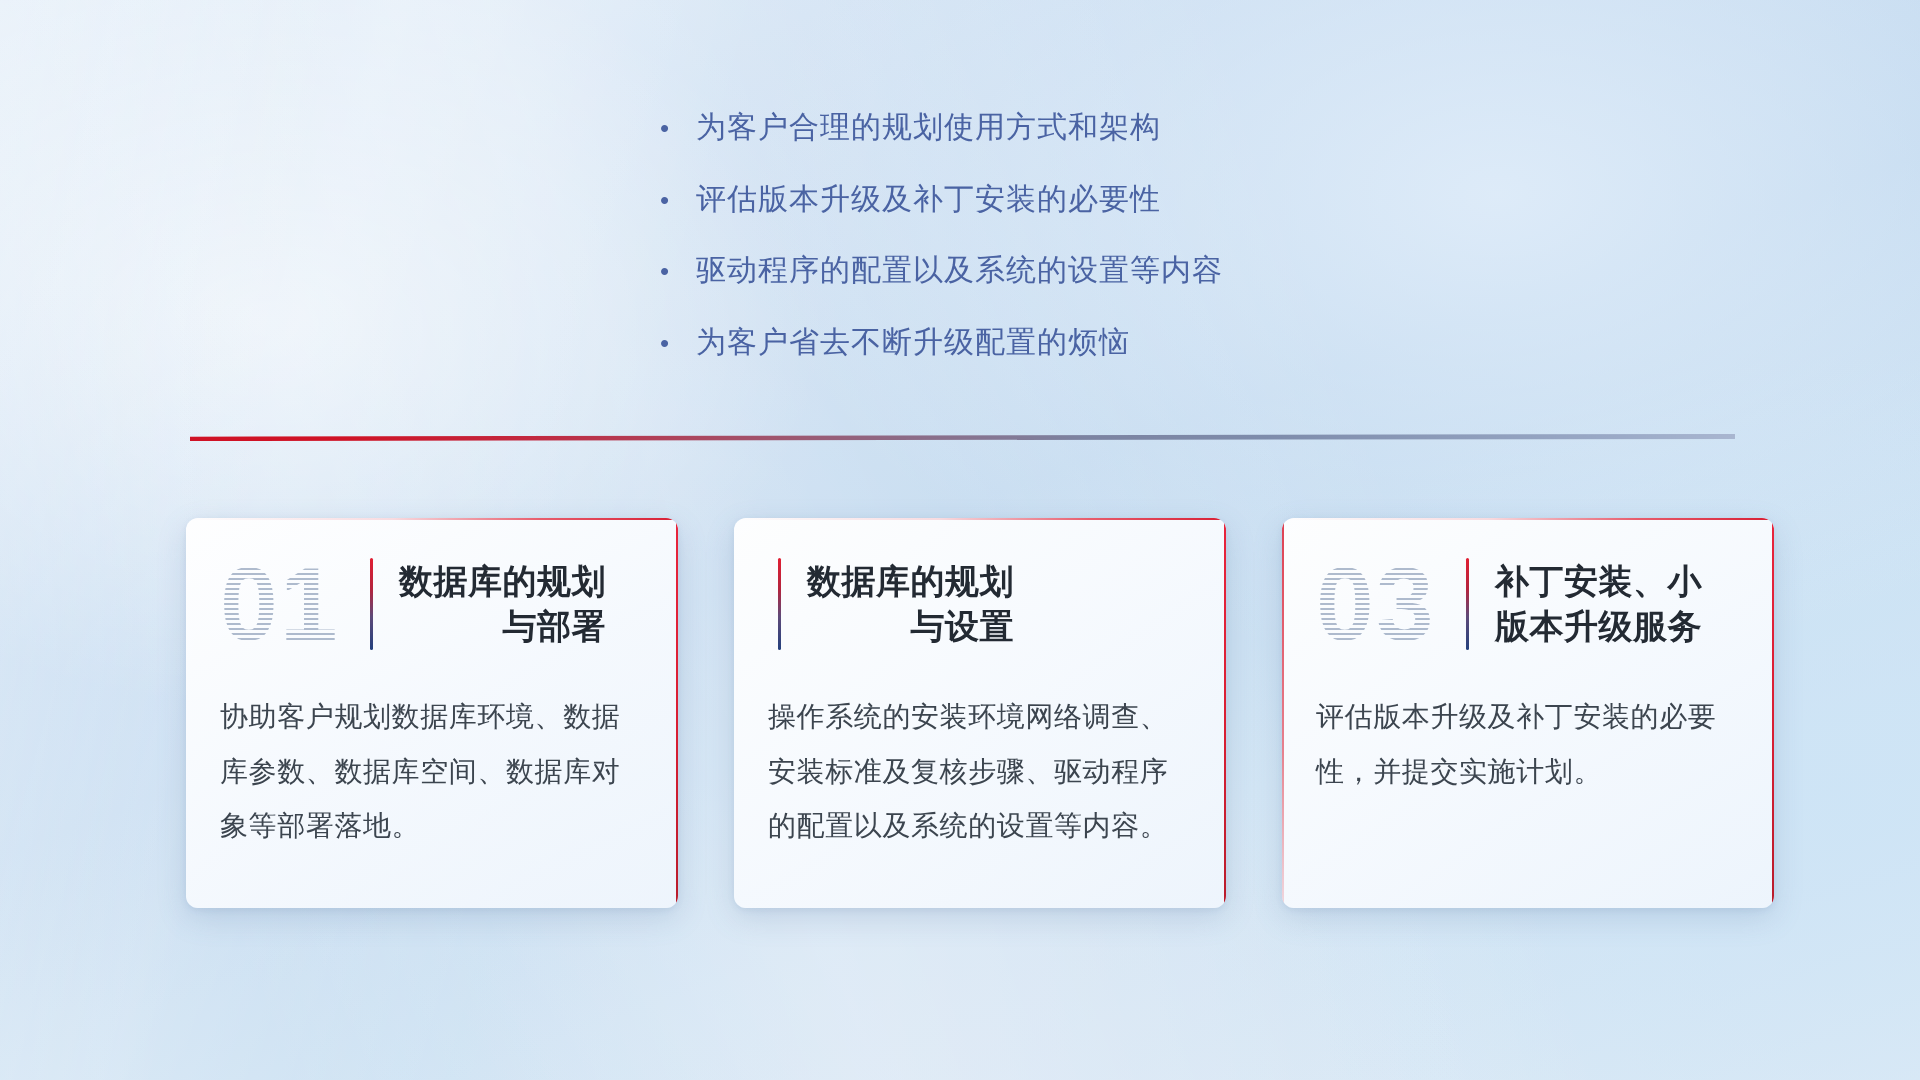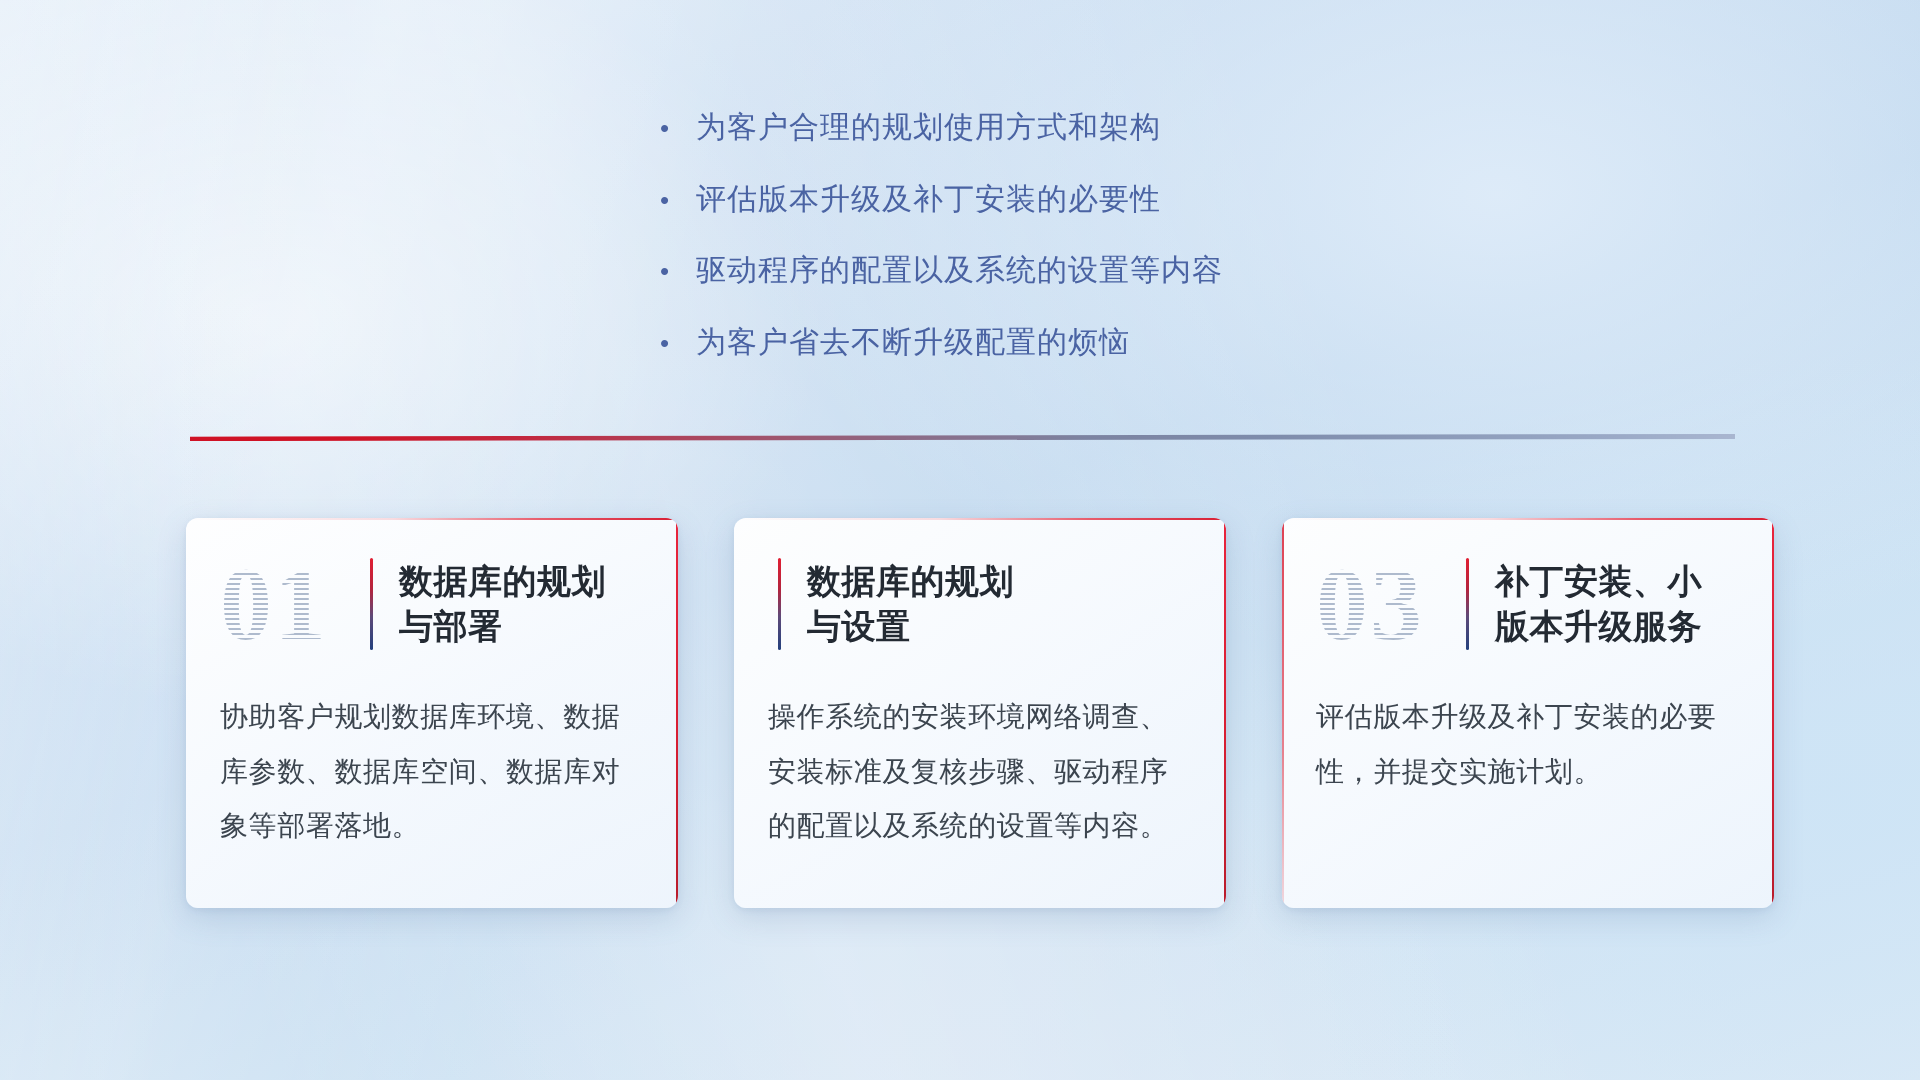--- a/index.html
+++ b/index.html
@@ -128,37 +128,38 @@
     line-height:112px;
     color:#9fb1c8;
     opacity:.62;
     -webkit-background-clip:text;
     background-clip:text;
     -webkit-text-fill-color:transparent;
     background-image:
       repeating-linear-gradient(180deg,
         rgba(120,140,170,.95) 0px, rgba(120,140,170,.95) 2px,
         rgba(255,255,255,0) 2px, rgba(255,255,255,0) 5px);
-    font-family:Liberation Serif, serif;
+    font-family:Liberation Sans, sans-serif;
     user-select:none;
   }
   .head-bar {
     flex:0 0 3px;
     width:3px;
     height:92px;
     margin:0 26px 0 10px;
     background:linear-gradient(180deg,#e11f33 0%,#b4243e 34%,#5d4a79 64%,#23407d 100%);
     border-radius:2px;
   }
   .card-title {
     font-size:34px;
     font-weight:700;
     line-height:1.32;
     color:#232a33;
     letter-spacing:.5px;
+    text-align:right;
   }
 
   .card-body {
     padding:0 34px;
     font-size:28px;
     line-height:1.95;
     color:#3c454f;
     letter-spacing:.6px;
   }
 </style>

